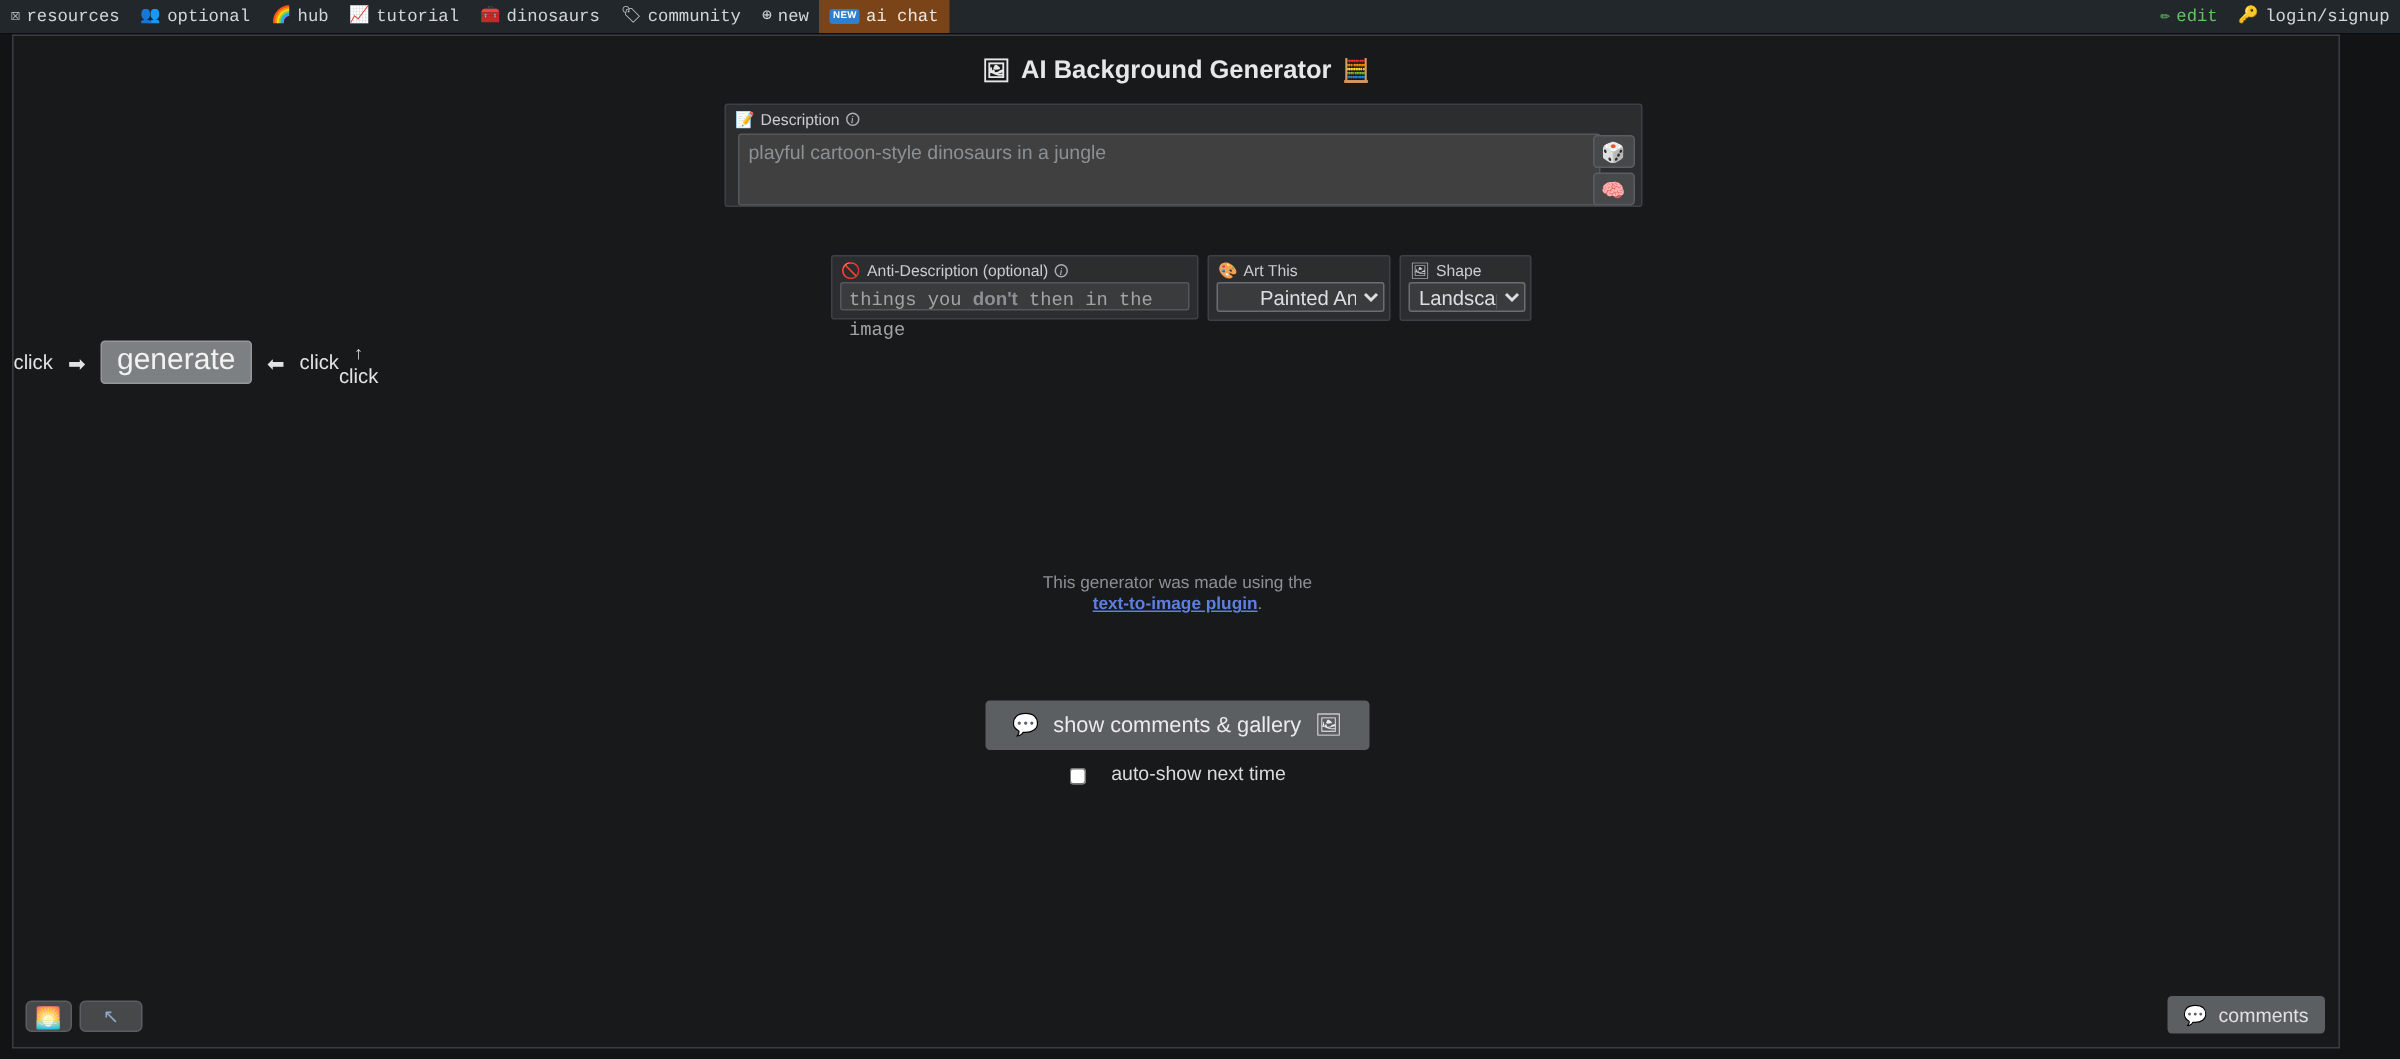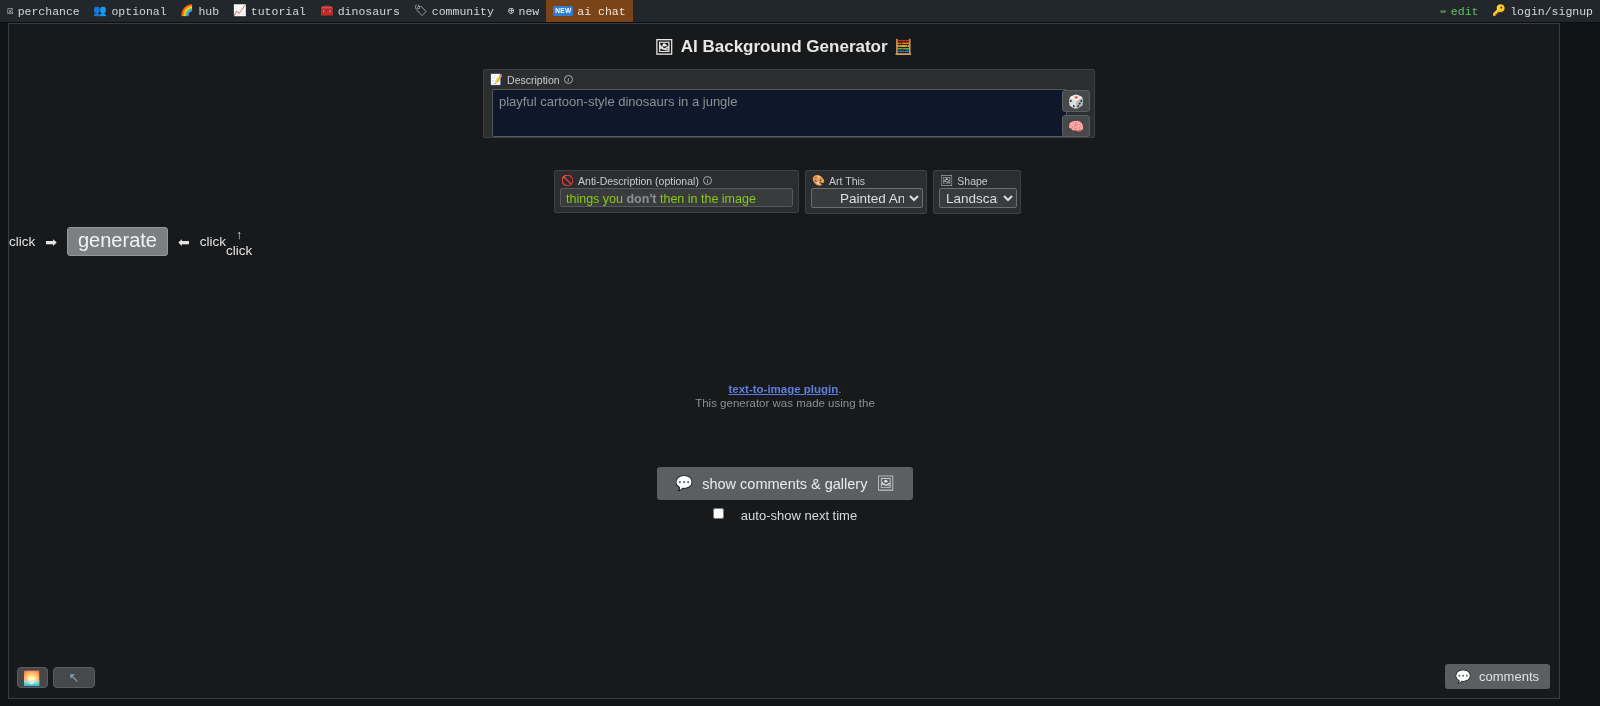--- a/index.html
+++ b/index.html
@@ -94,21 +94,21 @@
     font-size: 7px; line-height: 8px;
     text-align: center;
     color: #c9cdd0;
     font-family: "Liberation Serif", serif;
     font-style: italic;
   }
   #desc-textarea {
     position: absolute;
     left: 8px; top: 19px;
     width: 575px; height: 48px;
-    background: #0f172a;
+    background: #404040;
     border: 1px solid #55585a;
     border-radius: 2px;
     color: #9a9da0;
     font-size: 13px;
     font-family: "Liberation Sans", sans-serif;
     padding: 4px 6px;
     resize: none;
     outline: none;
   }
   #desc-textarea::placeholder { color: #8d9093; }
@@ -148,21 +148,21 @@
     background: #3a3b3c;
     border: 1px solid #55585a;
     border-radius: 2px;
     color: #8d9093;
     font-size: 12.5px;
     font-family: "Liberation Sans", sans-serif;
     padding: 1px 5px;
     outline: none;
   }
   #anti-input::placeholder { color: #8d9093; }
-  .anti-ph { color:#84cc16; }
+  .anti-ph { color:#a3a3a3;font-family:Liberation Mono, monospace; }
   .ph-overlay {
     position:absolute;
     left: 11px; top: 19px;
     font-size: 12.5px;
     color:#8d9093;
     pointer-events:none;
     line-height:19px;
   }
   select.ui-select {
     display: block;
@@ -243,21 +243,21 @@
     border-radius: 3px;
     color: #e9ebec;
     font-size: 14.5px;
     font-family: "Liberation Sans", sans-serif;
     padding: 8px 18px;
     display: flex; align-items: center; gap: 9px;
     cursor: pointer;
   }
   #autoshow-row {
     margin-top: 8px;
-    display: flex; align-items: flex-start; gap: 17px;
+    display: flex; align-items: flex-end; gap: 17px;
     color: #d8dadb;
     font-size: 13px;
   }
   #autoshow-row input { width: 11px; height: 11px; margin:0; }
 
   
   .corner-btn {
     position: absolute;
     background: #46484a;
     border: 1px solid #5b5e60;
@@ -290,21 +290,21 @@
     cursor: pointer;
   }
 </style>
 </head>
 <body>
 
 <div id="topbar">
 
   <div class="navitem">
     <span class="glyph">☒</span>
-    <span>perchance</span>
+    <span>resources</span>
   </div>
 
   <div class="navitem">
     <span class="glyph">👥</span>
     <span>optional</span>
   </div>
 
   <div class="navitem">
     <span class="glyph">🌈</span>
     <span>hub</span>
@@ -417,22 +417,22 @@
       <span>click</span>
     </div>
     <div id="gen-below">
       <span class="up">↑</span>
       <span>click</span>
     </div>
   </div>
 
 
   <div id="credit">
+    <div>This generator was made using the</div>
     <div><a href="#">text-to-image plugin</a><span>.</span></div>
-    <div>This generator was made using the</div>
   </div>
 
   <div id="comments-wrap">
     <button id="comments-btn">
       <span>💬</span>
       <span>show comments &amp; gallery</span>
       <span>🖼</span>
     </button>
     <label id="autoshow-row">
       <input type="checkbox" style="">

